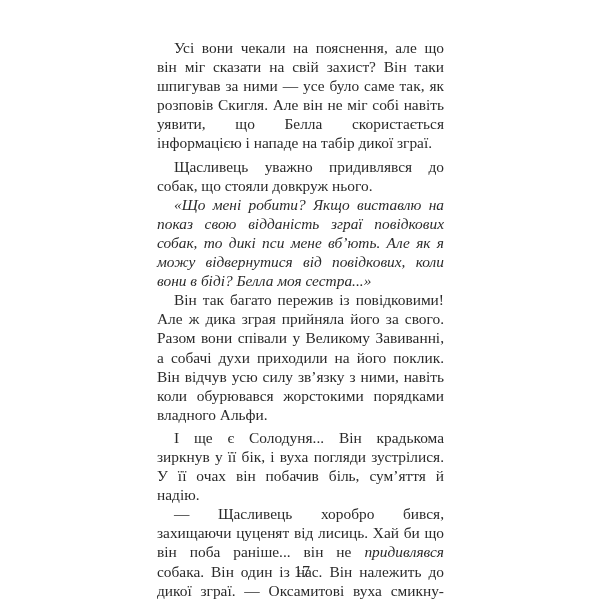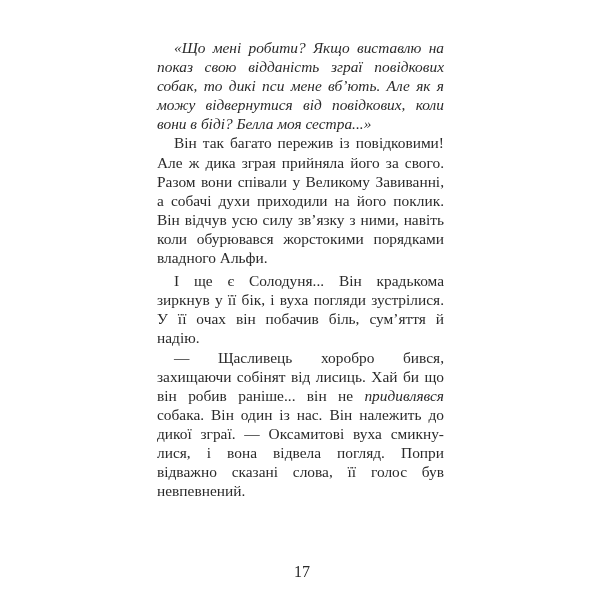--- a/index.html
+++ b/index.html
@@ -47,20 +47,22 @@
       font-size: 16px;
       color: #2a2a2a;
       padding-left: 2px;
     }
   </style>
 </head>
 <body>
 
 <div class="page">
   <div class="text-block">
+    <p class="para">Усі вони чекали на пояснення, але що він міг сказати на свій захист? Він таки шпигував за ними — усе було саме так, як розповів Скигля. Але він не міг собі навіть уявити, що Белла скориста­ється інформацією і нападе на табір дикої зграї.</p>
+    <p class="para no-gap">Щасливець уважно придивлявся до собак, що стояли довкруж нього.</p>
     <p class="para ital no-gap">«Що мені робити? Якщо виставлю на показ свою відданість зграї повідкових собак, то дикі пси мене вб’ють. Але як я можу відвернутися від повідкових, коли вони в біді? Белла моя сестра...»</p>
     <p class="para">Він так багато пережив із повідковими! Але ж дика зграя прийняла його за свого. Разом вони співали у Великому Завиванні, а собачі духи приходили на його поклик. Він відчув усю силу зв’язку з ними, навіть коли обурювався жорсто­кими порядками владного Альфи.</p>
     <p class="para no-gap">І ще є Солодуня... Він крадькома зиркнув у її бік, і вуха погляди зустрілися. У її очах він поба­чив біль, сум’яття й надію.</p>
-    <p class="para no-gap"><span>— Щасливець хоробро бився, захищаючи собі­нят від лисиць. Хай би що він робив раніше... він не </span><span class="ital">придивлявся</span><span> собака. Він один із нас. Він нале­жить до дикої зграї. — Оксамитові вуха смикну­лися, і вона відвела погляд. Попри відважно ска­зані слова, її голос був невпевнений.</span></p>
+    <p class="para no-gap"><span>— Щасливець хоробро бився, захищаючи цуце­нят від лисиць. Хай би що він поба раніше... він не </span><span class="ital">придивлявся</span><span> собака. Він один із нас. Він нале­жить до дикої зграї. — Оксамитові вуха смикну­лися, і вона відвела погляд. Попри відважно ска­зані слова, її голос був невпевнений.</span></p>
 
   </div>
   <div class="page-number">17</div>
 </div>
 
 </body></html>

